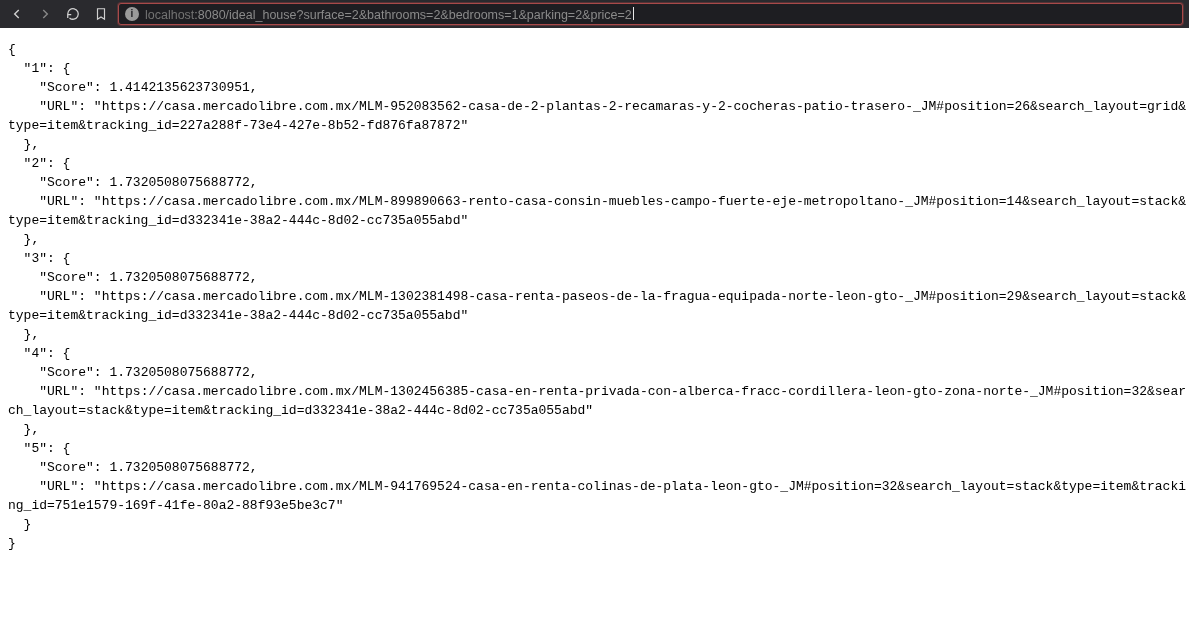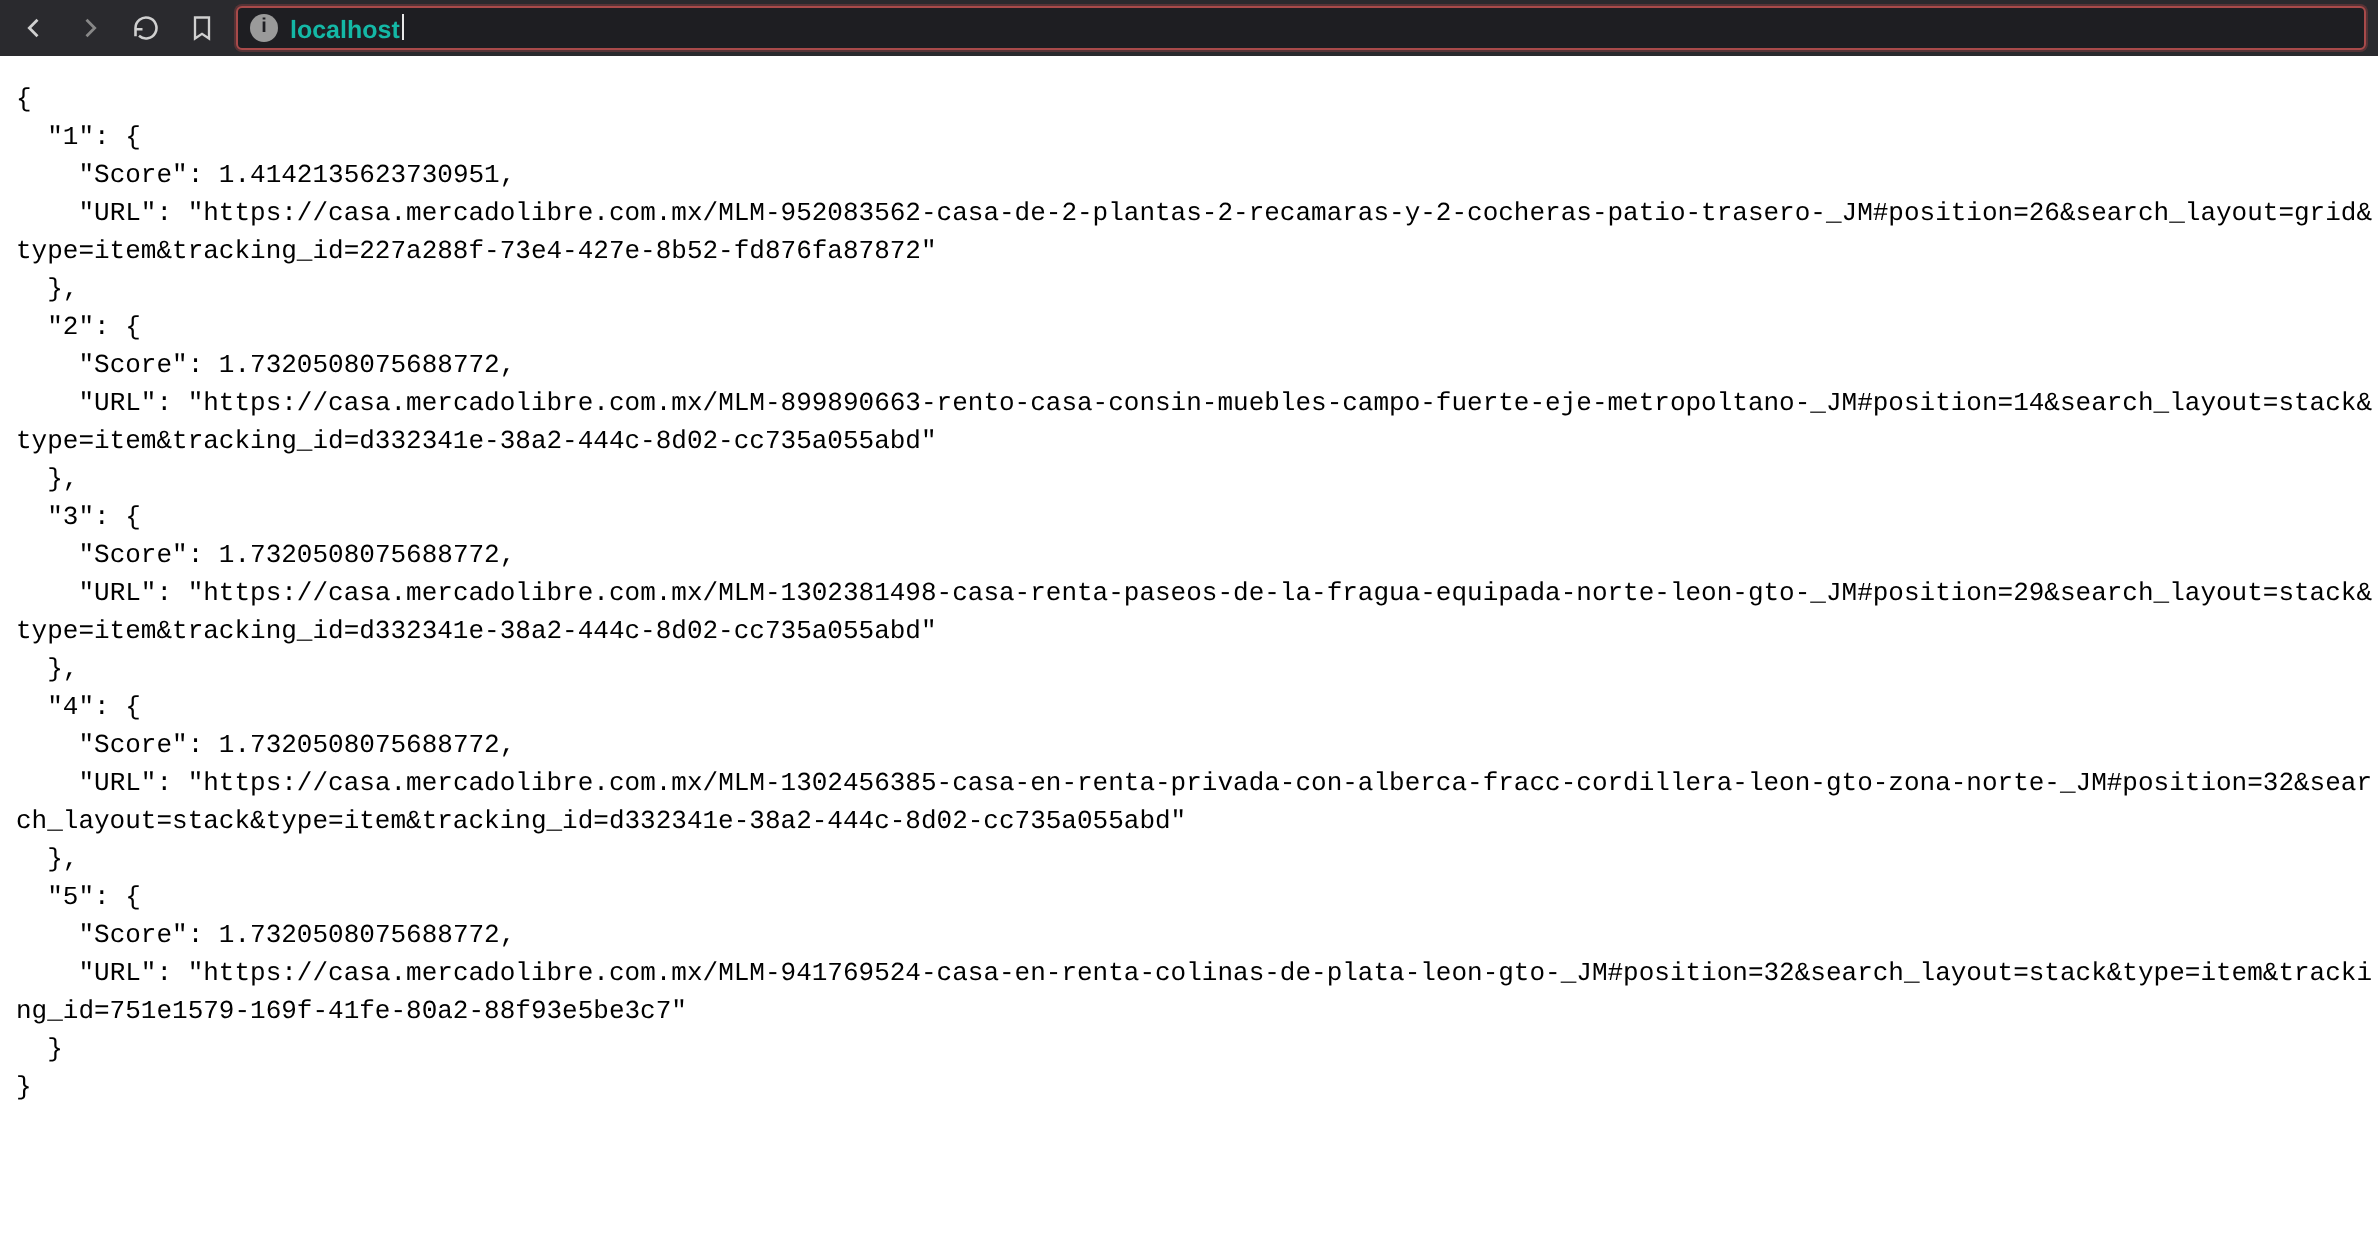--- a/index.html
+++ b/index.html
@@ -57,21 +57,21 @@
       line-height: 1;
     }
     .url {
       display: flex;
       align-items: baseline;
       font-size: 12.5px;
       font-family: -apple-system, BlinkMacSystemFont, "Segoe UI", sans-serif;
       white-space: nowrap;
       overflow: hidden;
     }
-    .url-host { color: #14b8a6; font-weight: bold; }
+    .url-host { color: #737373; }
     .url-rest { color: #8a8a8a; }
     .caret {
       width: 1px;
       height: 13px;
       background: #e8e8e8;
       margin-left: 1px;
       display: inline-block;
       vertical-align: middle;
       position: relative;
       top: 1px;
@@ -112,20 +112,21 @@
   </button>
   <button class="nav-btn">
     <svg viewBox="0 0 24 24" fill="none" stroke="currentColor" stroke-width="2">
         <path d="M6 3h12v18l-6-4-6 4V3z"></path>
       </svg>
   </button>
   <div class="addr-bar">
     <span class="info-icon">i</span>
     <span class="url">
       <span class="url-host">localhost</span>
+        <span class="url-rest">:8080/ideal_house?surface=2&amp;bathrooms=2&amp;bedrooms=1&amp;parking=2&amp;price=2</span>
         <span class="caret"></span>
     </span>
   </div>
 </div>
 
 <div class="content">
   <pre class="json-pre" id="json-body">{
   "1": {
     "Score": 1.4142135623730951,
     "URL": "https://casa.mercadolibre.com.mx/MLM-952083562-casa-de-2-plantas-2-recamaras-y-2-cocheras-patio-trasero-_JM#position=26&amp;search_layout=grid&amp;type=item&amp;tracking_id=227a288f-73e4-427e-8b52-fd876fa87872"

